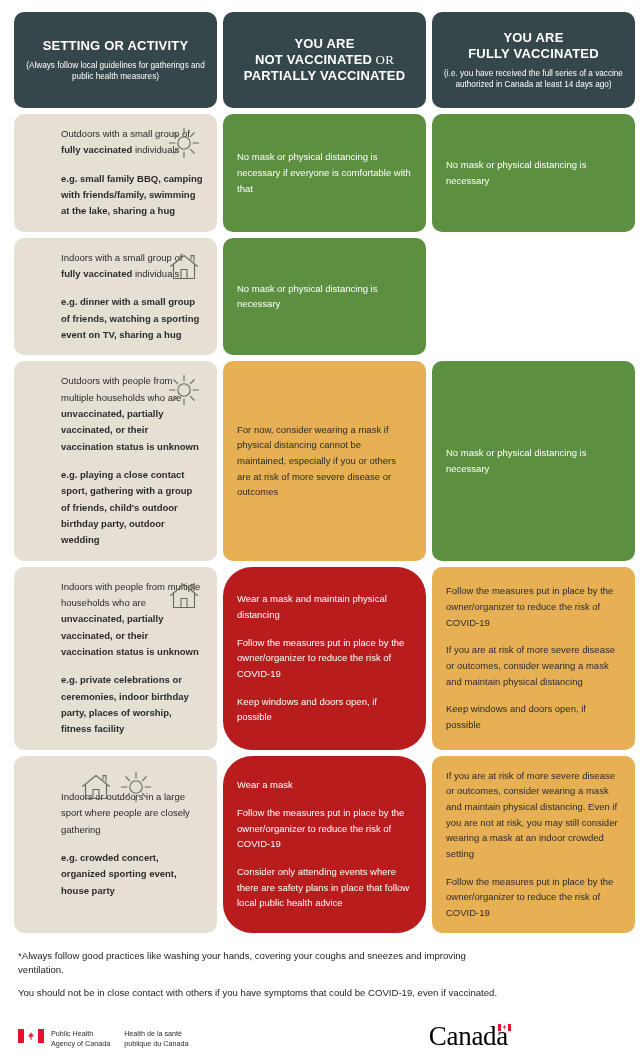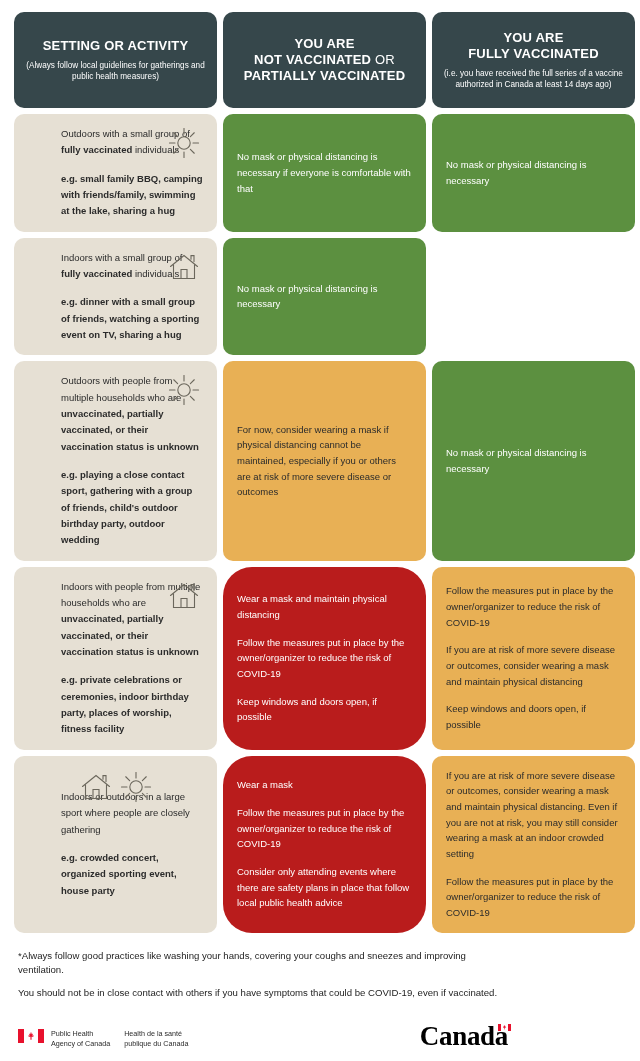--- a/index.html
+++ b/index.html
@@ -47,20 +47,21 @@
     padding: 10px 12px;
   }
   .header-title {
     font-size: 13px;
     font-weight: bold;
     letter-spacing: 0.2px;
     line-height: 1.25;
   }
   .header-title .light {
     font-weight: normal;
+    font-family: Liberation Serif, serif;
   }
   .header-sub {
     font-size: 8.2px;
     line-height: 1.35;
     margin-top: 5px;
     font-weight: normal;
   }
 
   
   .setting-cell {
@@ -169,21 +170,20 @@
     gap: 14px;
   }
   .wordmark {
     position: relative;
     font-family: "Liberation Serif", serif;
     font-size: 27px;
     color: #000000;
     line-height: 1;
     letter-spacing: -0.3px;
     padding-right: 2px;
-    font-weight: bold;
   }
   .wordmark .wm-flag {
     position: absolute;
     top: 1px;
     right: -1px;
     width: 13px;
     height: 7px;
     background:
       linear-gradient(to right,
         #e8112d 0 24%,

